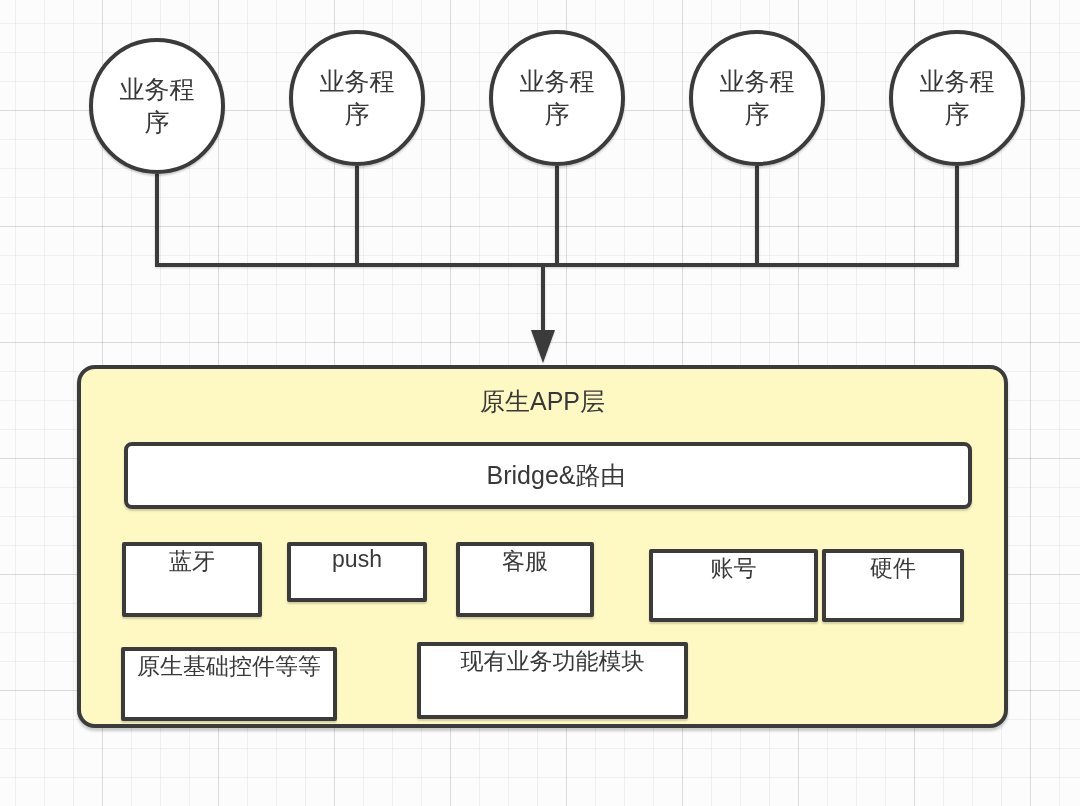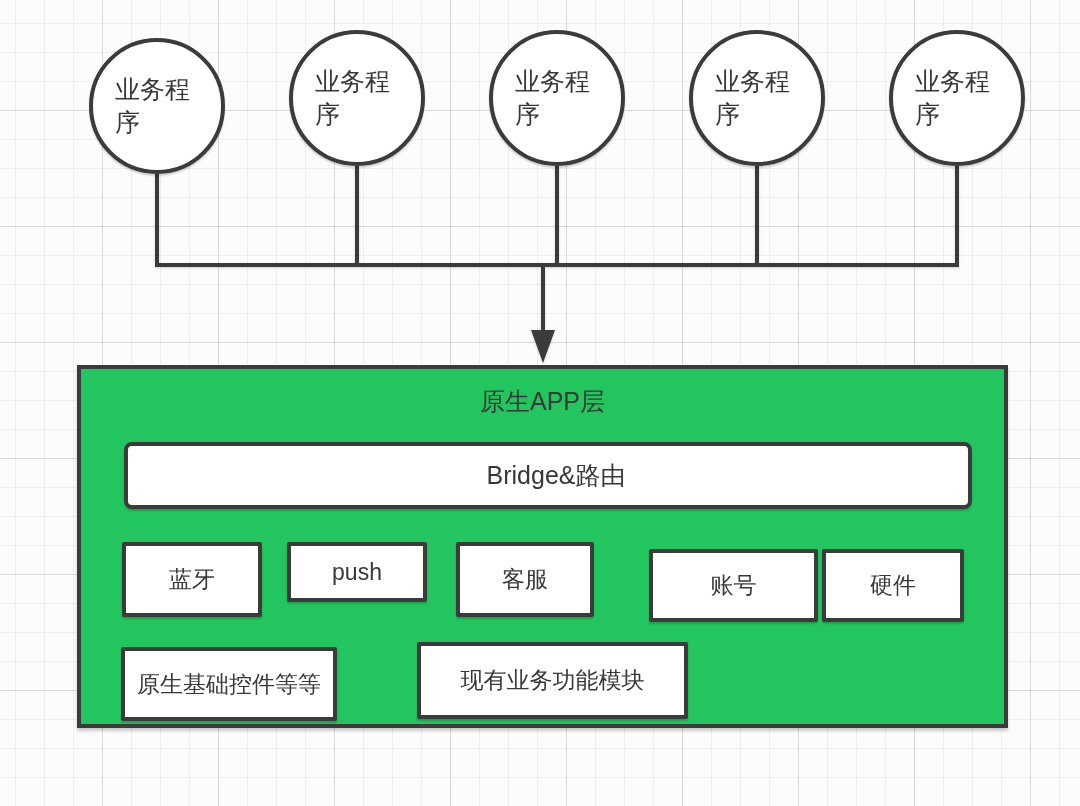--- a/index.html
+++ b/index.html
@@ -37,32 +37,32 @@
     position:absolute;
     width:136px;height:136px;
     border:4px solid var(--stroke);
     border-radius:50%;
     background:#fff;
     display:flex;align-items:center;justify-content:center;
     box-shadow:0 2px 2px rgba(0,0,0,0.18);
   }
   .circle .lbl{
     display:block;width:84px;
-    text-align:left;
+    text-align:center;
     font-size:25px;line-height:1.32;
     color:var(--text);
   }
 
   
   .layer-box{
     position:absolute;
     left:77px;top:365px;width:931px;height:363px;
     border:4px solid var(--stroke);
-    border-radius:0;
-    background:#22c55e;
+    border-radius:18px;
+    background:#fef9c3;
     box-shadow:0 3px 3px rgba(0,0,0,0.2);
   }
   .layer-title{
     position:absolute;left:0;top:16px;width:100%;
     text-align:center;
     font-size:25px;color:var(--text);
   }
   .bridge-box{
     position:absolute;
     left:43px;top:73px;width:848px;height:67px;
@@ -72,21 +72,21 @@
     display:flex;align-items:center;justify-content:center;
     font-size:25px;
     box-shadow:0 2px 2px rgba(0,0,0,0.18);
     padding-left:16px;
   }
   .module-box{
     position:absolute;
     border:4px solid var(--stroke);
     border-radius:2px;
     background:#fff;
-    display:flex;align-items:center;justify-content:center;
+    display:flex;justify-content:center;
     font-size:23px;
     box-shadow:0 2px 2px rgba(0,0,0,0.18);
     white-space:nowrap;
   }
   .m-bluetooth{left:41px; top:173px;width:140px;height:75px;}
   .m-push    {left:206px;top:173px;width:140px;height:60px;}
   .m-service {left:375px;top:173px;width:138px;height:75px;}
   .m-account {left:568px;top:180px;width:169px;height:73px;}
   .m-hardware{left:741px;top:180px;width:142px;height:73px;}
   .m-native  {left:40px; top:278px;width:216px;height:74px;}

